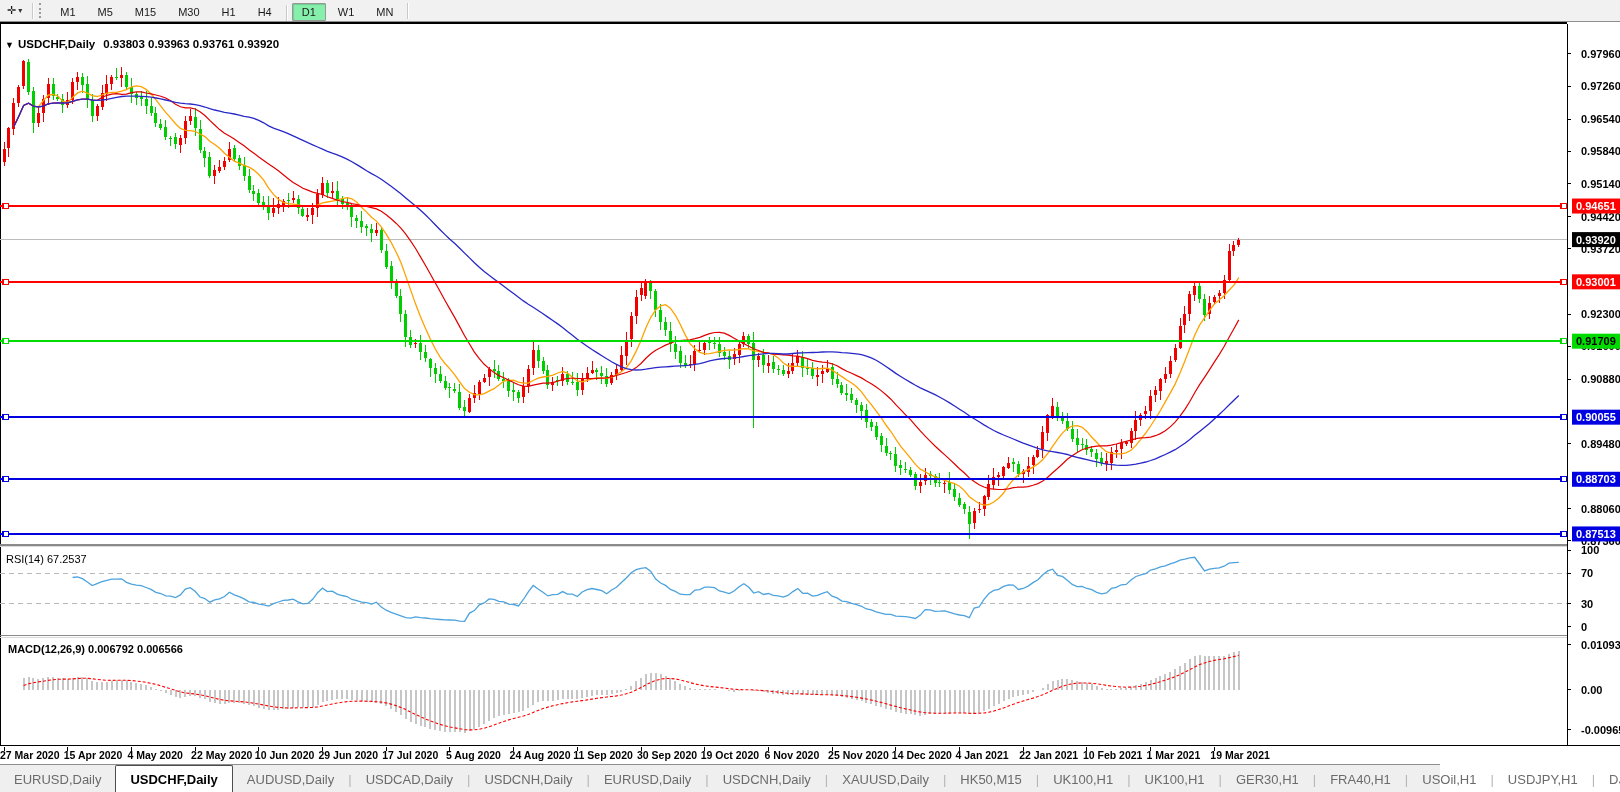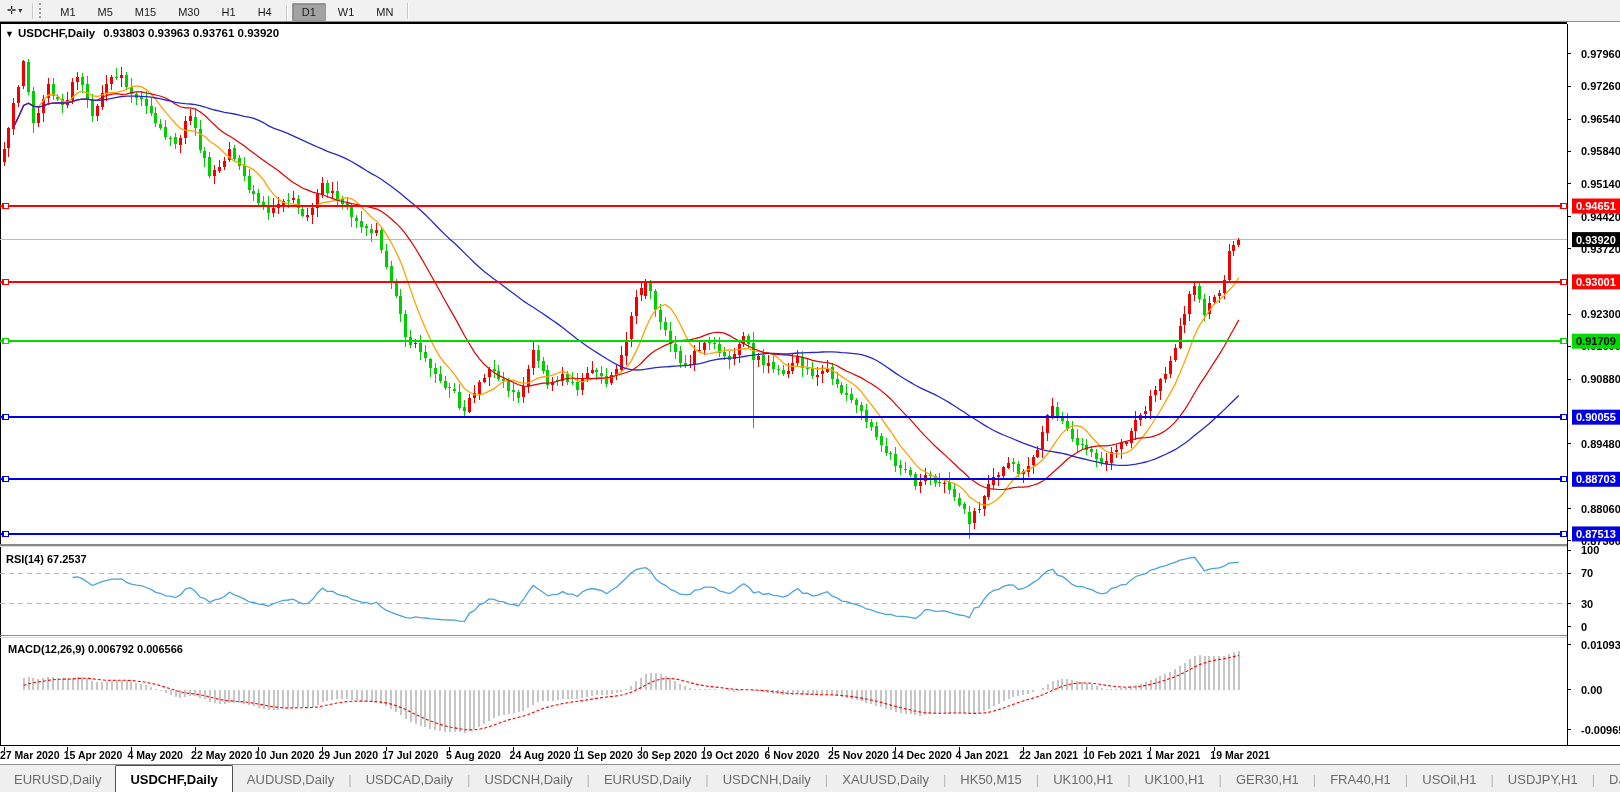--- a/index.html
+++ b/index.html
@@ -7,29 +7,29 @@
   #app{position:relative;width:1620px;height:792px;background:#fff;}
   
   #toolbar{position:absolute;left:0;top:0;width:1620px;height:21px;background:#f1f1f1;
     border-bottom:1px solid #8e8e8e;display:flex;align-items:center;font-size:11px;color:#1a1a1a;}
   .tool-first{display:flex;align-items:center;gap:2px;padding:0 7px;height:100%;cursor:pointer;}
   .tool-first .glyph{font-size:11px;line-height:1;}
   .tool-first .caret{font-size:8px;color:#333;}
   .tdiv{width:1px;height:16px;background:#c9c9c9;border-right:1px solid #fff;margin:0 3px;}
   .grip{width:3px;height:15px;border-left:2px dotted #9a9a9a;margin:0 5px 0 2px;}
   .tfbtn{padding:2px 9px;margin:0 1px;border:1px solid transparent;border-radius:1px;cursor:pointer;}
-  .tfbtn.active{background:#a3a3a3;border:1px solid #979797;box-shadow:inset 1px 1px 1px rgba(0,0,0,.15);}
+  .tfbtn.active{background:#86efac;border:1px solid #979797;box-shadow:inset 1px 1px 1px rgba(0,0,0,.15);}
   
-  #chart-title{position:absolute;left:5px;top:27px;font-size:11.5px;font-weight:700;color:#000;z-index:5;}
+  #chart-title{position:absolute;left:5px;top:38px;font-size:11.5px;font-weight:700;color:#000;z-index:5;}
   #chart-title .tri{font-size:9px;margin-right:4px;}
   #chart-title .ohlc{margin-left:8px;font-weight:700;}
-  #rsi-label{position:absolute;left:6px;top:553px;font-size:11px;font-weight:700;color:#000;z-index:5;}
+  #rsi-label{position:absolute;left:6px;top:553px;font-size:11px;font-weight:400;color:#000;z-index:5;}
   #macd-label{position:absolute;left:8px;top:643px;font-size:11px;font-weight:700;color:#000;z-index:5;}
   
-  #tabbar{position:absolute;left:0;top:764px;width:1620px;height:28px;background:#efefef;
+  #tabbar{position:absolute;left:0;top:764px;width:1440px;height:28px;background:#efefef;
     border-top:1px solid #8e8e8e;display:flex;align-items:stretch;font-size:13px;color:#6b6b6b;}
   .tab{display:flex;align-items:center;padding:0 14px;cursor:pointer;white-space:nowrap;}
   .tab.active{background:#fff;color:#000;font-weight:700;border:1px solid #4c4c4c;border-bottom:none;
     margin-top:0;border-top-left-radius:2px;border-top-right-radius:2px;}
   .tab-sep{display:flex;align-items:center;color:#b5b5b5;font-size:13px;}
   svg text{font-family:"Liberation Sans",sans-serif;}
 </style>
 </head>
 <body>
 

